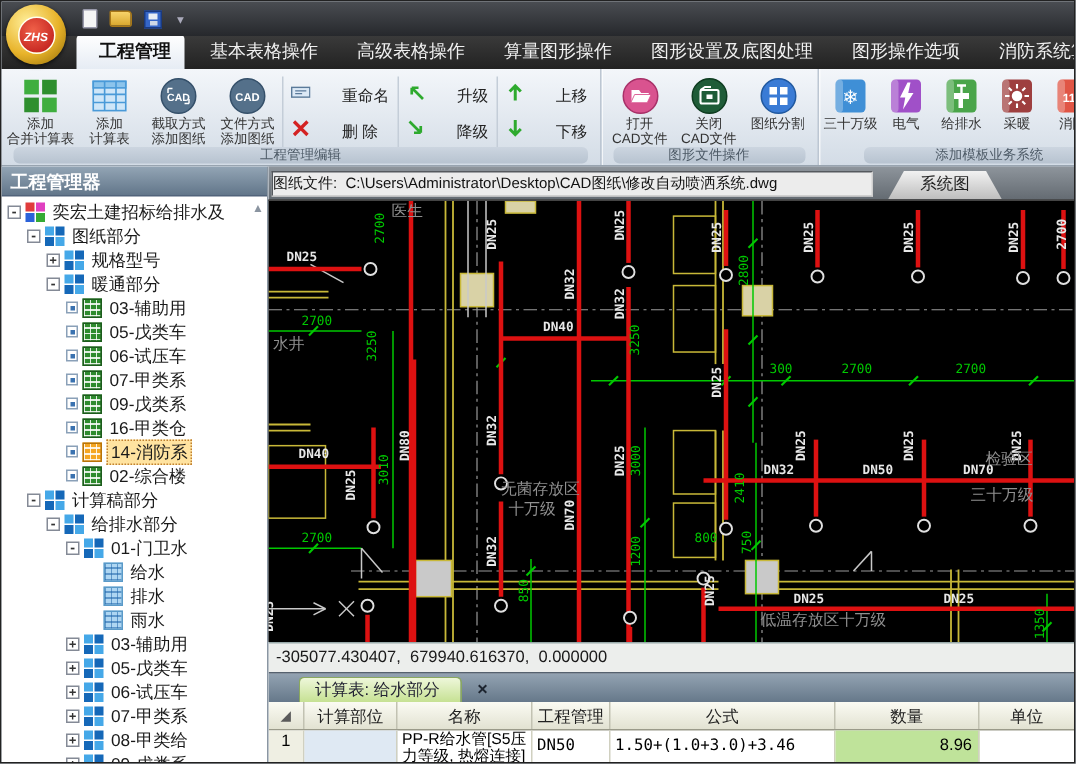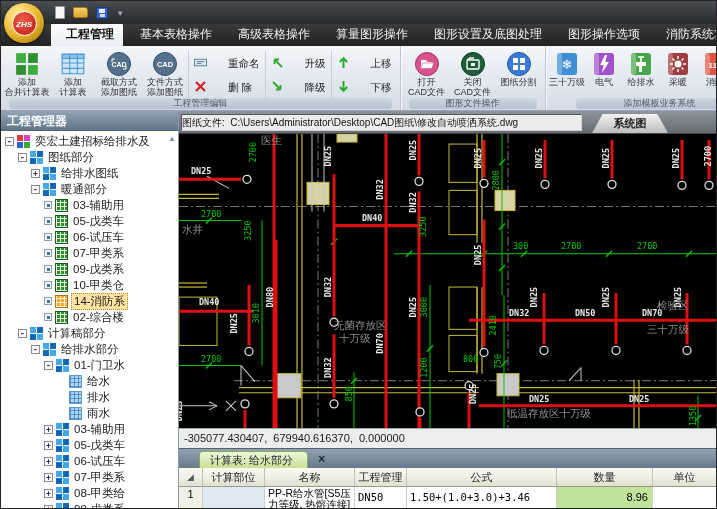--- a/index.html
+++ b/index.html
@@ -53,21 +53,21 @@
   .ti.tg{background-color:#2e8b2e;border:1px solid #1c5c1c;background-image:repeating-linear-gradient(0deg,rgba(255,255,255,.85) 0 1px,transparent 1px 4px),repeating-linear-gradient(90deg,rgba(255,255,255,.85) 0 1px,transparent 1px 4px);}
   .ti.to{background-color:#f5a623;border:1px solid #b87408;background-image:repeating-linear-gradient(0deg,rgba(255,255,255,.85) 0 1px,transparent 1px 4px),repeating-linear-gradient(90deg,rgba(255,255,255,.85) 0 1px,transparent 1px 4px);}
   .ti.tb{background-color:#aed6f2;border:1px solid #5a9ac8;background-image:repeating-linear-gradient(0deg,rgba(30,100,170,.55) 0 1px,transparent 1px 4px),repeating-linear-gradient(90deg,rgba(30,100,170,.55) 0 1px,transparent 1px 4px);}
   .tlabel{padding:0 2px;}
   .trow.sel .tlabel{background:#ffe3a0;border:1px dotted #c08030;}
   .tree-scroll-up{position:absolute;top:23px;right:2px;font-size:8px;color:#8a94a0;}
   
   .rightcol{flex:1;display:flex;flex-direction:column;min-width:0;}
   .dwg-header{height:22px;background:linear-gradient(#8e959c,#646b72);display:flex;align-items:center;padding:0 2px;}
   .path-field{flex:1;height:17px;background:#ececec;border:1px solid #55595e;border-bottom-color:#cfcfcf;border-right-color:#cfcfcf;font-size:10px;color:#111;line-height:15px;padding:0 0;white-space:nowrap;overflow:hidden;min-width:0;}
-  .dwg-tab{width:76px;height:19px;margin-left:10px;background:linear-gradient(#f2f2f2,#bdbdbd);clip-path:polygon(0 100%,14% 0,86% 0,100% 100%);font-size:11px;color:#222;text-align:center;line-height:19px;align-self:flex-end;font-weight:bold;}
+  .dwg-tab{width:76px;height:19px;margin-left:10px;background:linear-gradient(#f2f2f2,#bdbdbd);clip-path:polygon(0 100%,14% 0,86% 0,100% 100%);font-size:11px;color:#222;text-align:center;line-height:19px;align-self:flex-end;}
   .dwg-sp{width:46px;}
   .canvas{flex:1;background:#000;position:relative;border-top:1px solid #444;min-height:0;}
   .canvas svg{position:absolute;left:0;top:0;width:100%;height:100%;display:block;}
   .statusbar{height:20px;background:#eceeec;border-top:1px solid #9aa;font-size:11px;color:#1a1a1a;line-height:19px;padding-left:5px;white-space:pre;overflow:hidden;}
   
   .panel{height:62px;display:flex;flex-direction:column;}
   .ptabs{height:20px;background:linear-gradient(#93a3b2,#66788a);display:flex;align-items:flex-end;padding-left:20px;border-top:1px solid #55616e;}
   .ptab{background:linear-gradient(#eef7da,#c6e193);border:1px solid #8aa860;border-bottom:none;border-radius:4px 4px 0 0;font-size:11px;color:#223;padding:0 14px 0 10px;height:17px;line-height:16px;}
   .pclose{color:#1d2530;font-size:12px;font-weight:bold;margin:0 0 3px 10px;line-height:1;}
   .tbl{flex:1;background:#fff;display:flex;flex-direction:column;overflow:hidden;}
@@ -337,21 +337,21 @@
           </div>
           <div class="trow">
             <span class="ind" style="width:30px"></span>
             <span class="exp">+</span>
             <span class="ti qb">
               <i></i>
               <i></i>
               <i></i>
               <i></i>
             </span>
-            <span class="tlabel">给排水图纸</span>
+            <span class="tlabel">规格型号</span>
           </div>
           <div class="trow">
             <span class="ind" style="width:30px"></span>
             <span class="exp">-</span>
             <span class="ti qb">
               <i></i>
               <i></i>
               <i></i>
               <i></i>
             </span>
@@ -396,21 +396,21 @@
             </span>
             <span class="ti tg"></span>
             <span class="tlabel">09-戊类系</span>
           </div>
           <div class="trow">
             <span class="ind" style="width:43px"></span>
             <span class="dotc">
               <b></b>
             </span>
             <span class="ti tg"></span>
-            <span class="tlabel">10-甲类仓</span>
+            <span class="tlabel">16-甲类仓</span>
           </div>
           <div class="trow sel">
             <span class="ind" style="width:43px"></span>
             <span class="dotc">
               <b></b>
             </span>
             <span class="ti to"></span>
             <span class="tlabel">14-消防系</span>
           </div>
           <div class="trow">

